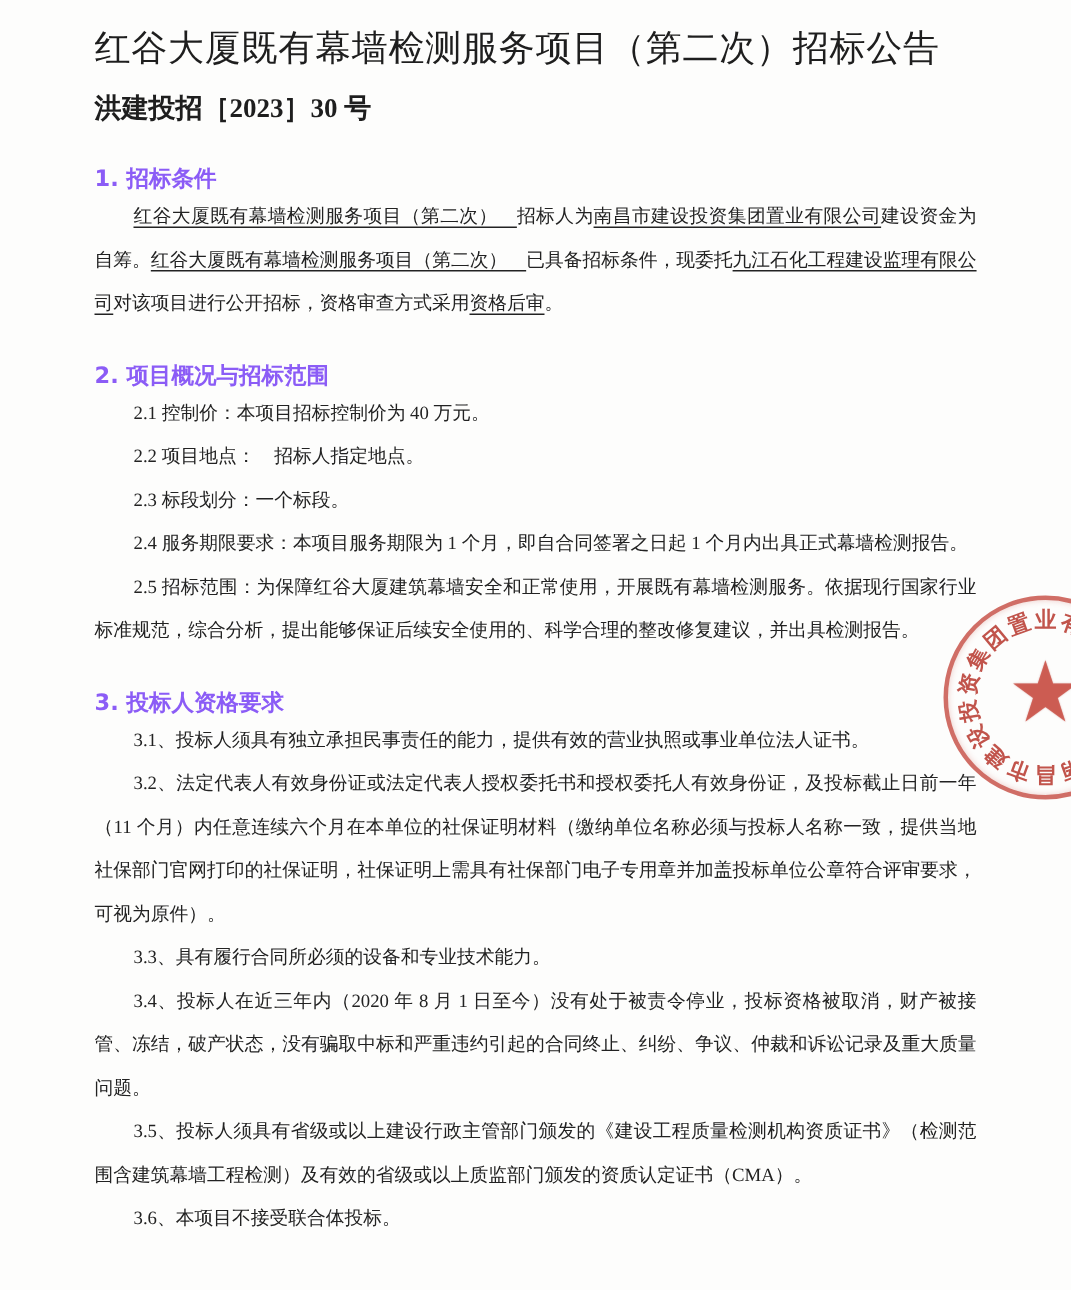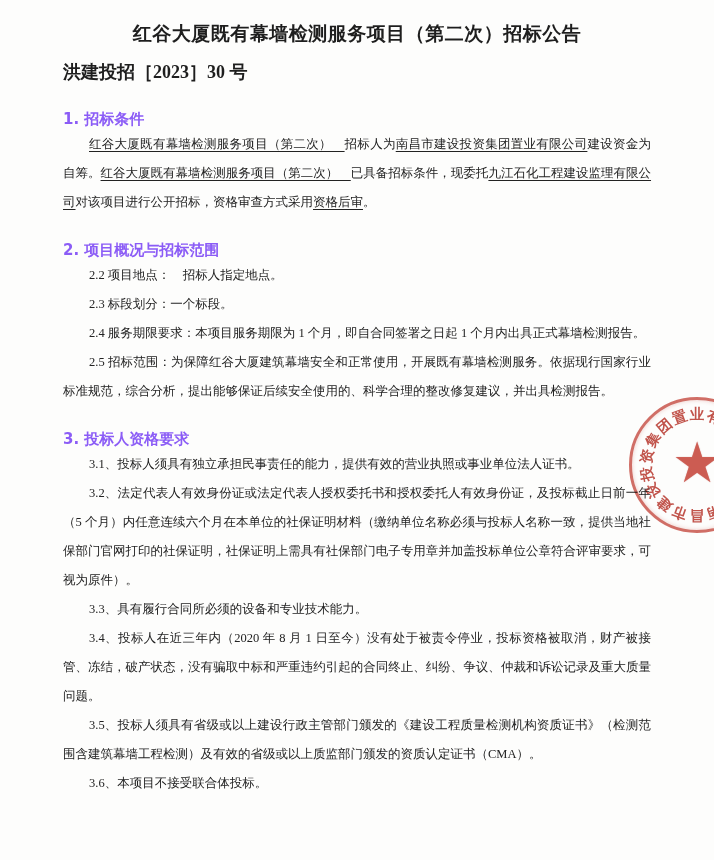--- a/index.html
+++ b/index.html
@@ -3,21 +3,21 @@
 <meta charset="utf-8">
 <style>
   html,body{margin:0;padding:0;}
   body{width:714px;height:860px;background:#ffffff;overflow:hidden;}
   .page{
     position:relative;box-sizing:border-box;width:714px;height:860px;
     padding:20px 63px 0 63px;background:#fdfdfc;overflow:hidden;
     font-family:"Liberation Serif","DejaVu Serif",serif;color:#1e1e1e;
   }
   .title{
-    text-align:center;font-weight:bold;font-size:19px;line-height:27px;
+    text-align:left;font-weight:normal;font-size:24px;line-height:27px;
     margin:0 0 13px 0;letter-spacing:0.5px;
   }
   .doc-number{
     text-align:left;font-weight:bold;font-size:18px;line-height:24px;margin:0;
   }
   .sec-heading{
     font-family:"DejaVu Sans","Liberation Sans",sans-serif;
     font-weight:bold;font-size:15px;line-height:22px;margin:22px 0 0 0;color:#8b5cf6;
   }
   .sec-heading.first{margin-top:24px;}
@@ -54,28 +54,29 @@
 
 <div class="page">
 
   <div class="title">红谷大厦既有幕墙检测服务项目（第二次）招标公告</div>
   <div class="doc-number">洪建投招［2023］30 号</div>
 
   <div class="sec-heading first">1. 招标条件</div>
   <p class="body-p lead"><span class="u">红谷大厦既有幕墙检测服务项目（第二次）　</span><span>招标人为</span><span class="u">南昌市建设投资集团置业有限公司</span><span>建设资金为自筹。</span><span class="u">红谷大厦既有幕墙检测服务项目（第二次）　</span><span>已具备招标条件，现委托</span><span class="u">九江石化工程建设监理有限公司</span><span>对该项目进行公开招标，资格审查方式采用</span><span class="u">资格后审</span><span>。</span></p>
 
   <div class="sec-heading">2. 项目概况与招标范围</div>
+  <p class="body-p lead">2.1 控制价：本项目招标控制价为 40 万元。</p>
   <p class="body-p">2.2 项目地点：　招标人指定地点。</p>
   <p class="body-p">2.3 标段划分：一个标段。</p>
   <p class="body-p">2.4 服务期限要求：本项目服务期限为 1 个月，即自合同签署之日起 1 个月内出具正式幕墙检测报告。</p>
   <p class="body-p">2.5 招标范围：为保障红谷大厦建筑幕墙安全和正常使用，开展既有幕墙检测服务。依据现行国家行业标准规范，综合分析，提出能够保证后续安全使用的、科学合理的整改修复建议，并出具检测报告。</p>
 
   <div class="sec-heading">3. 投标人资格要求</div>
   <p class="body-p lead">3.1、投标人须具有独立承担民事责任的能力，提供有效的营业执照或事业单位法人证书。</p>
-  <p class="body-p">3.2、法定代表人有效身份证或法定代表人授权委托书和授权委托人有效身份证，及投标截止日前一年（5 个月）内任意连续六个月在本单位的社保证明材料（缴纳单位名称必须与投标人名称一致，提供当地社保部门官网打印的社保证明，社保证明上需具有社保部门电子专用章并加盖投标单位公章符合评审要求，可视为原件）。</p>
+  <p class="body-p">3.2、法定代表人有效身份证或法定代表人授权委托书和授权委托人有效身份证，及投标截止日前一年（11 个月）内任意连续六个月在本单位的社保证明材料（缴纳单位名称必须与投标人名称一致，提供当地社保部门官网打印的社保证明，社保证明上需具有社保部门电子专用章并加盖投标单位公章符合评审要求，可视为原件）。</p>
   <p class="body-p">3.3、具有履行合同所必须的设备和专业技术能力。</p>
   <p class="body-p">3.4、投标人在近三年内（2020 年 8 月 1 日至今）没有处于被责令停业，投标资格被取消，财产被接管、冻结，破产状态，没有骗取中标和严重违约引起的合同终止、纠纷、争议、仲裁和诉讼记录及重大质量问题。</p>
   <p class="body-p">3.5、投标人须具有省级或以上建设行政主管部门颁发的《建设工程质量检测机构资质证书》（检测范围含建筑幕墙工程检测）及有效的省级或以上质监部门颁发的资质认定证书（CMA）。</p>
   <p class="body-p">3.6、本项目不接受联合体投标。</p>
 
   <div class="seal">
     <div class="seal-ring"></div>
     <div class="seal-star">★</div>
     <div class="seal-text">
         <span style="transform: rotate(-200deg) translateY(-51px);">南</span>

